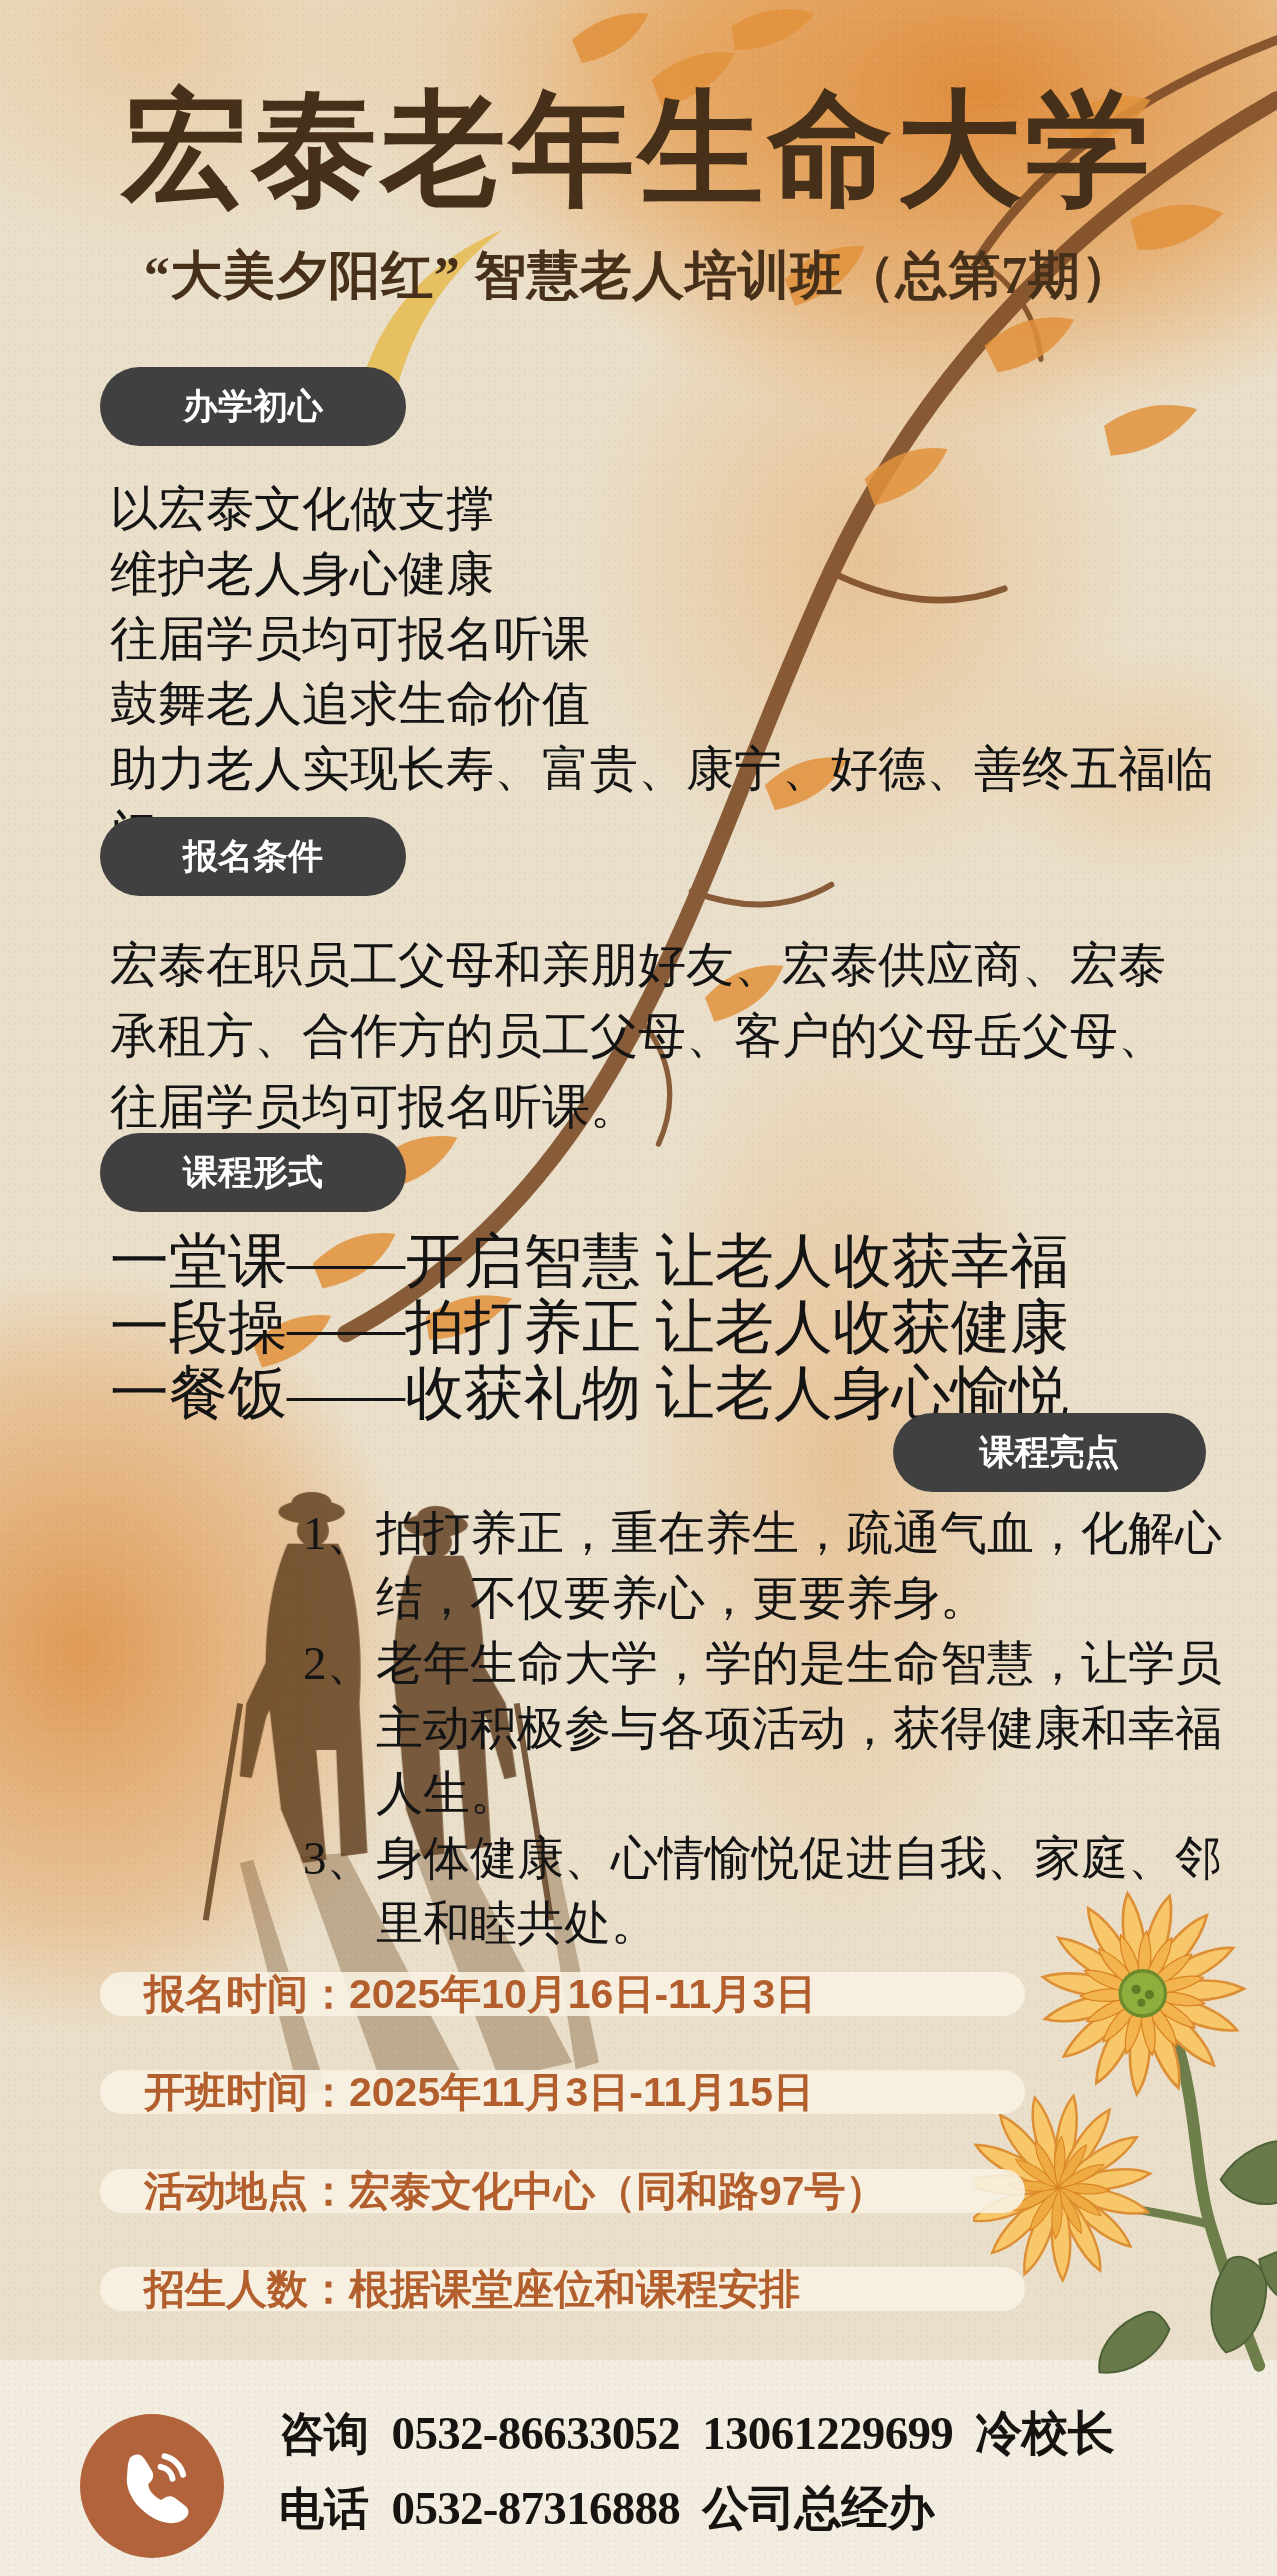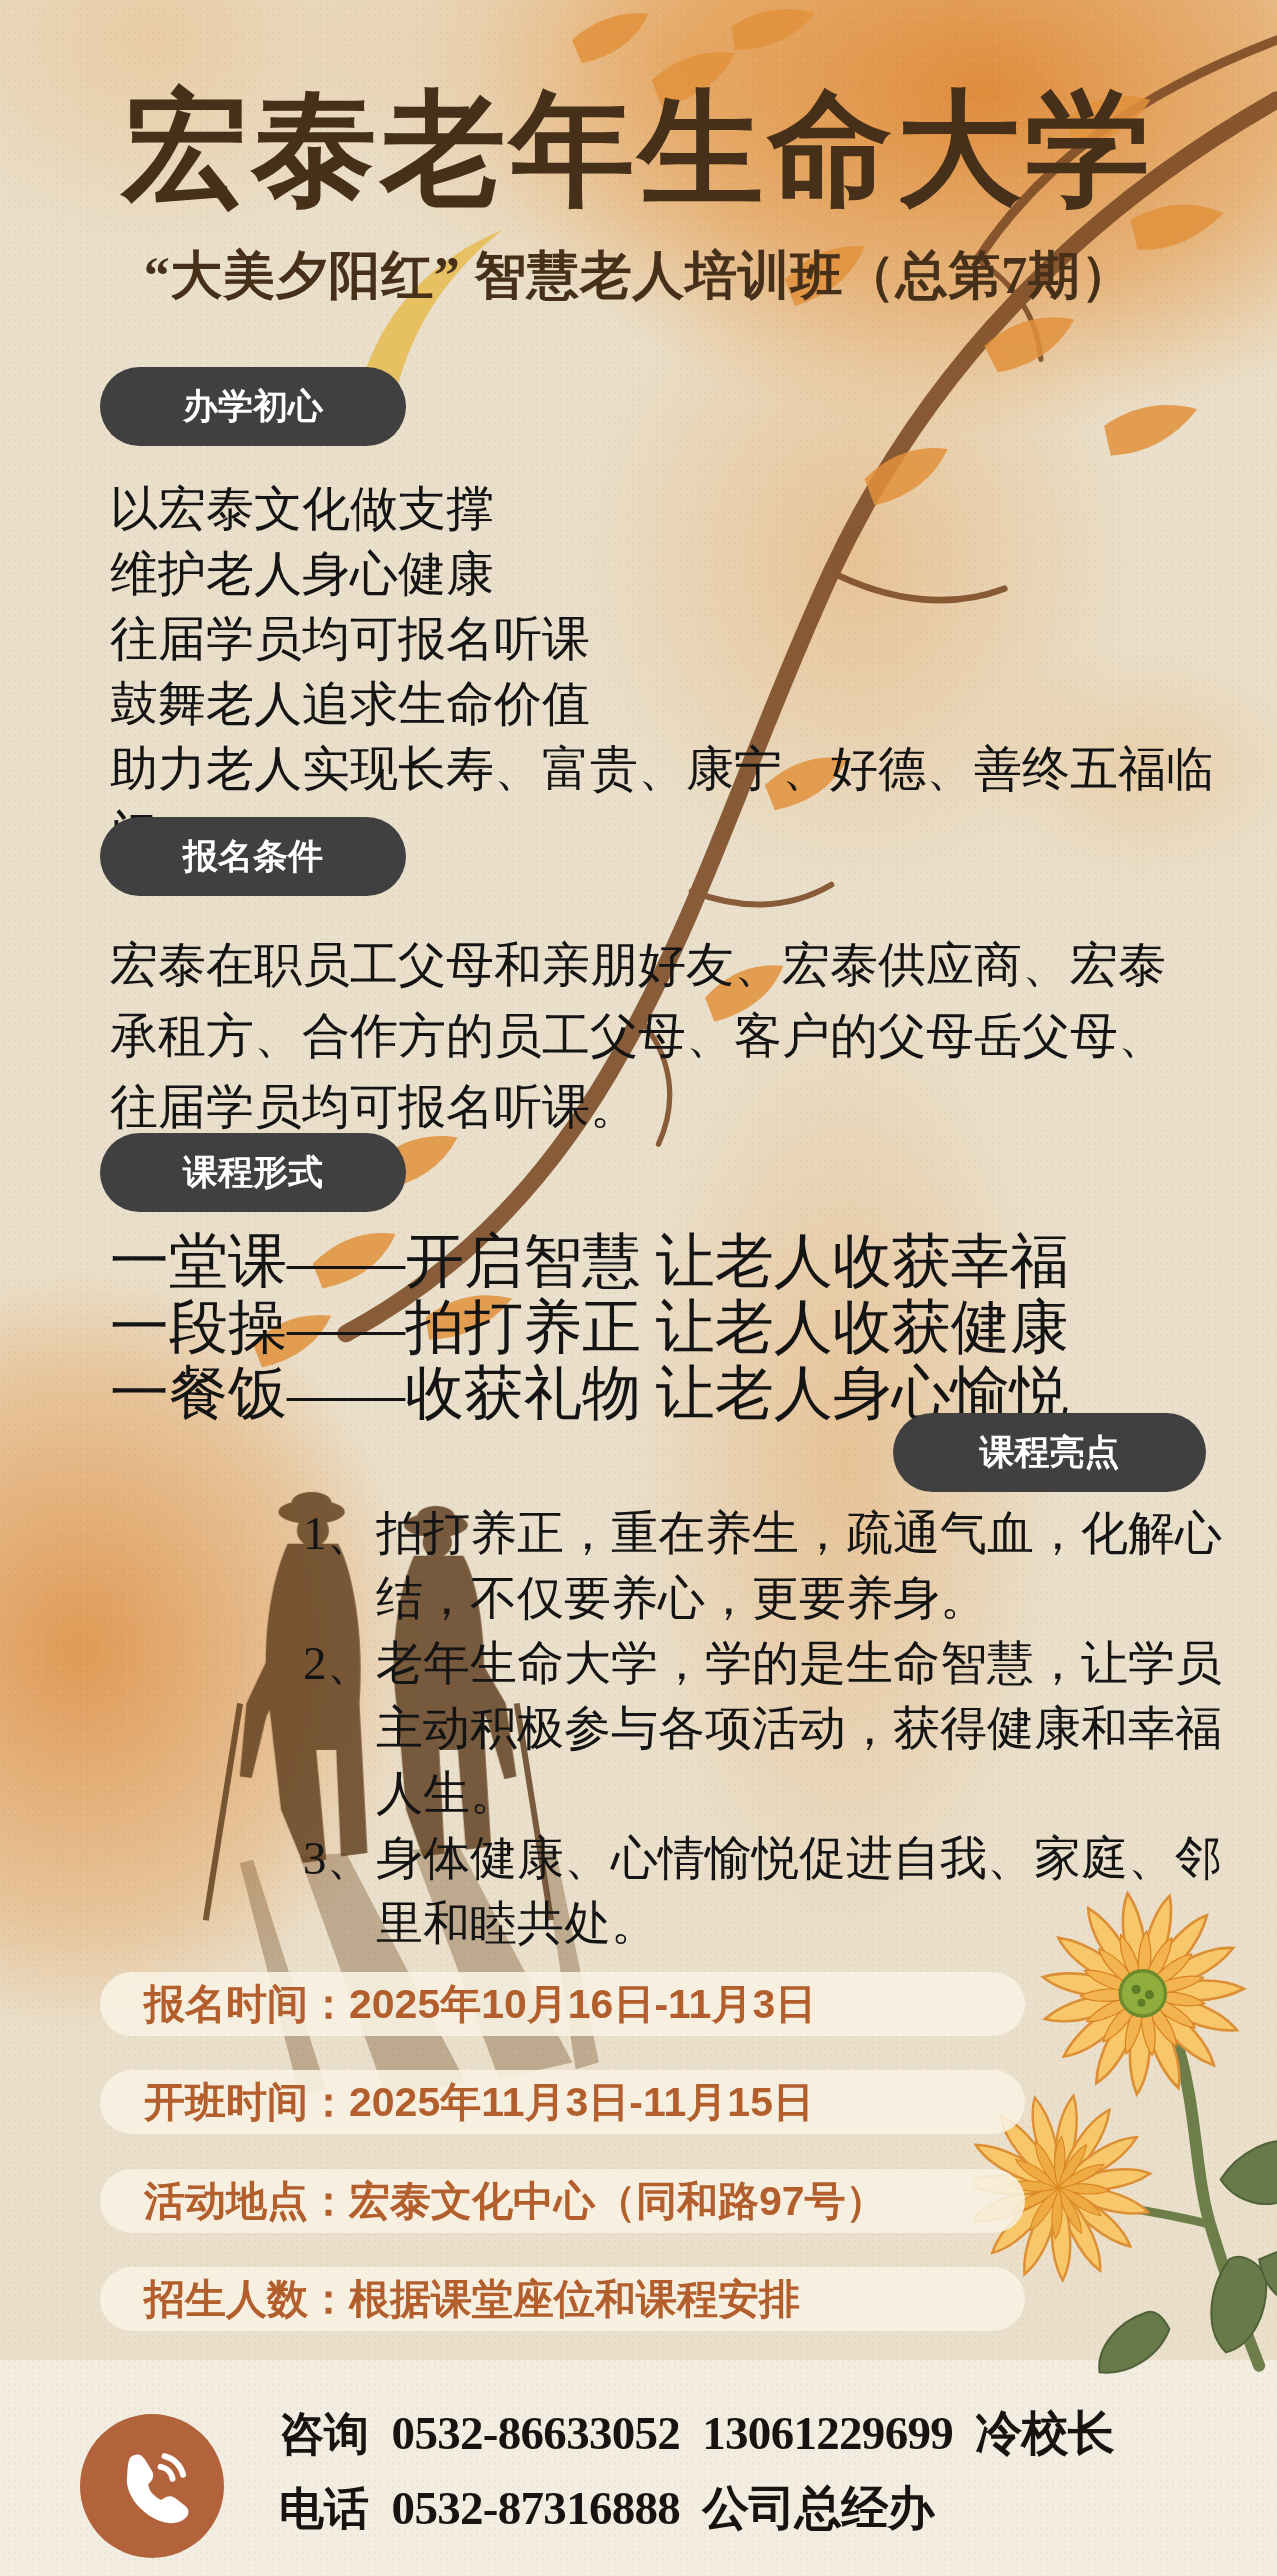--- a/index.html
+++ b/index.html
@@ -42,21 +42,21 @@
   .badge.b3{left:100px;top:1133px;min-width:306px;}
   .badge.b4{left:893px;top:1413px;min-width:313px;}
   .blk{position:absolute;color:#141414;font-weight:400;}
   .list1{left:110px;top:476px;width:1144px;font-size:48px;line-height:65px;}
   .para{left:110px;top:929px;width:1098px;font-size:48px;line-height:71px;}
   .courses{left:110px;top:1228px;width:1144px;font-size:59px;line-height:66px;}
   .numlist{left:303px;top:1501px;width:951px;font-size:47px;line-height:65px;}
   .numitem{display:flex;}
   .numitem .num{flex:0 0 73px;}
   .numitem .txt{flex:1;}
-  .infobar{position:absolute;left:100px;width:925px;height:64px;border-radius:32px;
+  .infobar{position:absolute;left:100px;width:925px;height:44px;border-radius:32px;
     background:rgba(248,242,228,.88);display:flex;align-items:center;
     padding:0 44px;box-sizing:border-box;color:#b35e2d;font-weight:700;font-size:41px;
     font-family:"Liberation Sans",sans-serif;white-space:pre;}
   .infobar .val{white-space:pre;}
   .bar1{top:1972px;} .bar2{top:2070px;} .bar3{top:2169px;} .bar4{top:2267px;}
   .footer{position:absolute;left:0;top:2395px;width:1277px;}
   .phone-badge{position:absolute;left:80px;top:18.6px;width:144px;height:144px;border-radius:50%;
     background:#b2633c;display:flex;align-items:center;justify-content:center;}
   .contact{position:absolute;left:279px;top:6.7px;width:985px;
     font-family:Liberation Serif, serif;color:#171310;}

